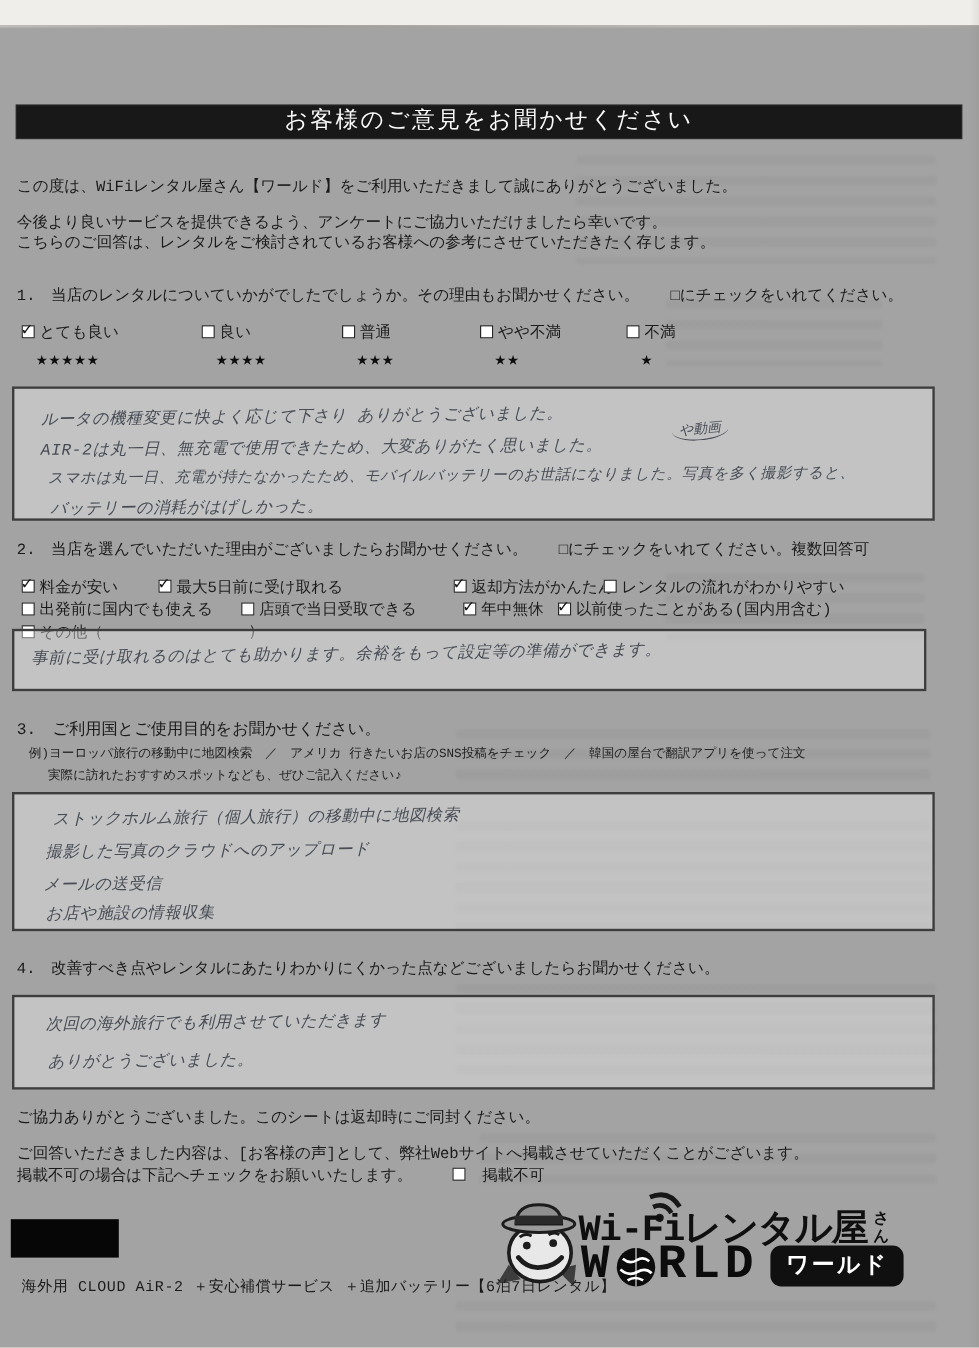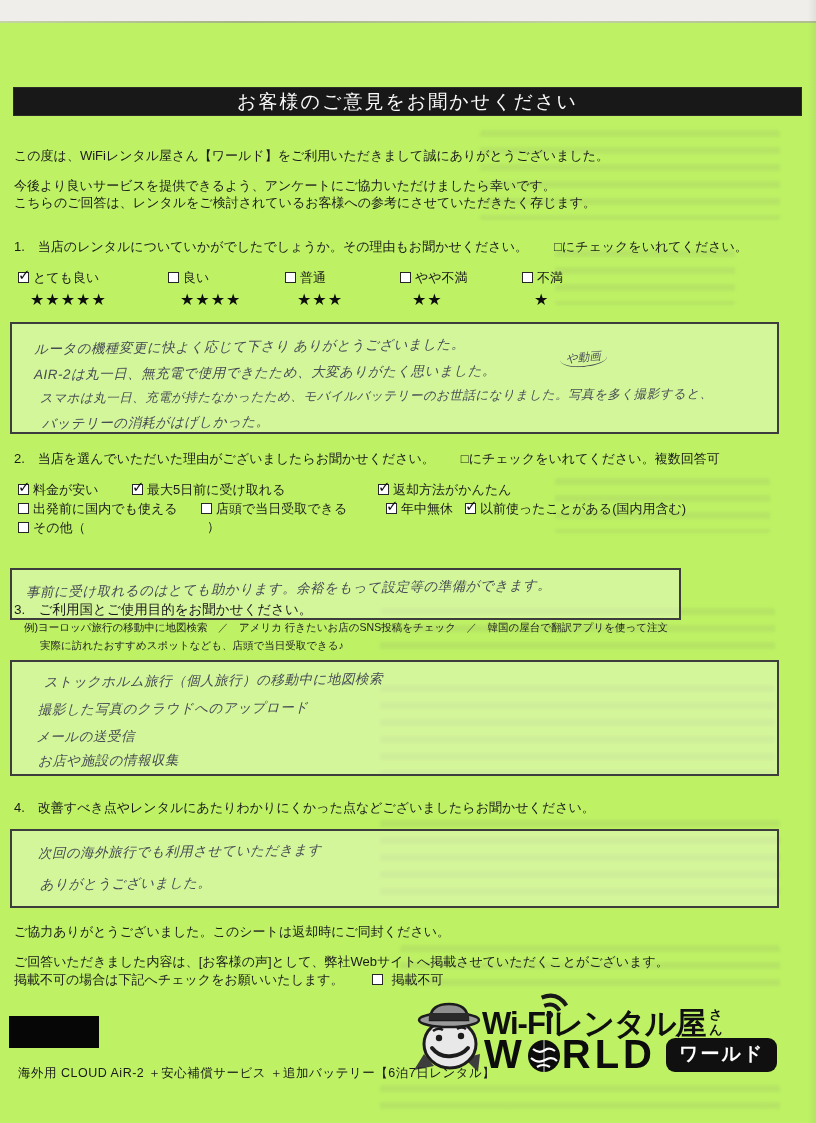--- a/index.html
+++ b/index.html
@@ -1,20 +1,20 @@
 <!DOCTYPE html>
 <html><head>
 <meta charset="utf-8">
 <style>
   * { margin:0; padding:0; box-sizing:border-box; }
   html,body { background:#e8e6e2; }
   body { font-family:"Liberation Sans","DejaVu Sans",sans-serif; }
   .paper {
-    position:relative; width:816px; height:1123px; background:#bef264;
-    overflow:hidden; color:#1c1c1c;
+    position:relative; width:816px; height:1123px; background:#a3a3a3;
+    overflow:hidden; color:#1c1c1c;font-family:Liberation Mono, monospace;
   }
   .abs { position:absolute; }
   
   .scan-top { top:0; left:0; width:816px; height:21px; background:#f0eeea; }
   .scan-topline { top:21px; left:0; width:816px; height:2px; background:linear-gradient(90deg,#c9c6c1,#9b9892 30%,#c4c1bb 70%,#aaa7a1); opacity:.7; }
   .scan-right { top:0; right:0; width:8px; height:1123px; background:linear-gradient(90deg,rgba(0,0,0,0),rgba(120,115,108,.12)); }
   .bleed { background:repeating-linear-gradient(180deg, rgba(110,110,112,.10) 0 7px, rgba(0,0,0,0) 7px 17px); filter:blur(1.5px); border-radius:3px; }
   
   .titlebar {
     left:14px; top:88px; width:787px; height:27px; background:#181818;
@@ -95,37 +95,38 @@
     <div class="hw" style="position:absolute;left:28px;top:64px;transform:rotate(-0.4deg);font-size:12.5px;">スマホは丸一日、充電が持たなかったため、モバイルバッテリーのお世話になりました。写真を多く撮影すると、</div>
     <div class="hw" style="position:absolute;left:30px;top:90px;transform:rotate(-0.6deg);">バッテリーの消耗がはげしかった。</div>
   </div>
 
   <div class="abs txt" style="left:14px;top:450px;">2.　当店を選んでいただいた理由がございましたらお聞かせください。　　□にチェックをいれてください。複数回答可</div>
 
   <div class="abs" style="left:18px;top:480px;width:780px;height:56px;">
     <span class="abs" style="left:0;top:0;"><span class="cb checked"></span><span class="opt-label">料金が安い</span></span>
     <span class="abs" style="left:114px;top:0;"><span class="cb checked"></span><span class="opt-label">最大5日前に受け取れる</span></span>
     <span class="abs" style="left:360px;top:0;"><span class="cb checked"></span><span class="opt-label">返却方法がかんたん</span></span>
+    <span class="abs" style="left:485px;top:0;"><span class="cb"></span><span class="opt-label">レンタルの流れがわかりやすい</span></span>
 
     <span class="abs" style="left:0;top:19px;"><span class="cb"></span><span class="opt-label">出発前に国内でも使える</span></span>
     <span class="abs" style="left:183px;top:19px;"><span class="cb"></span><span class="opt-label">店頭で当日受取できる</span></span>
     <span class="abs" style="left:368px;top:19px;"><span class="cb checked"></span><span class="opt-label">年中無休</span></span>
     <span class="abs" style="left:447px;top:19px;"><span class="cb checked"></span><span class="opt-label">以前使ったことがある(国内用含む)</span></span>
 
     <span class="abs" style="left:0;top:38px;"><span class="cb"></span><span class="opt-label">その他（</span></span>
     <span class="abs txt" style="left:189px;top:38px;">）</span>
   </div>
 
-  <div class="abs ansbox" style="left:10px;top:568px;width:671px;height:52px;">
+  <div class="abs ansbox" style="left:10px;top:524px;width:762px;height:52px;">
     <div class="hw" style="position:absolute;left:14px;top:10px;transform:rotate(-0.8deg);">事前に受け取れるのはとても助かります。余裕をもって設定等の準備ができます。</div>
   </div>
 
   <div class="abs txt" style="left:14px;top:601px;font-size:13.5px;">3.　ご利用国とご使用目的をお聞かせください。</div>
   <div class="abs small" style="left:24px;top:621px;">例)ヨーロッパ旅行の移動中に地図検索　／　アメリカ 行きたいお店のSNS投稿をチェック　／　韓国の屋台で翻訳アプリを使って注文</div>
-  <div class="abs small" style="left:40px;top:639px;">実際に訪れたおすすめスポットなども、店頭で当日受取できる♪</div>
+  <div class="abs small" style="left:40px;top:639px;">実際に訪れたおすすめスポットなども、ぜひご記入ください♪</div>
 
   <div class="abs ansbox" style="left:10px;top:660px;width:769px;height:116px;">
     <div class="hw" style="position:absolute;left:32px;top:10px;transform:rotate(-0.6deg);">ストックホルム旅行（個人旅行）の移動中に地図検索</div>
     <div class="hw" style="position:absolute;left:26px;top:38px;transform:rotate(-0.5deg);">撮影した写真のクラウドへのアップロード</div>
     <div class="hw" style="position:absolute;left:24px;top:66px;transform:rotate(-0.6deg);">メールの送受信</div>
     <div class="hw" style="position:absolute;left:26px;top:90px;transform:rotate(-0.5deg);">お店や施設の情報収集</div>
   </div>
 
   <div class="abs txt" style="left:14px;top:799px;">4.　改善すべき点やレンタルにあたりわかりにくかった点などございましたらお聞かせください。</div>
 

